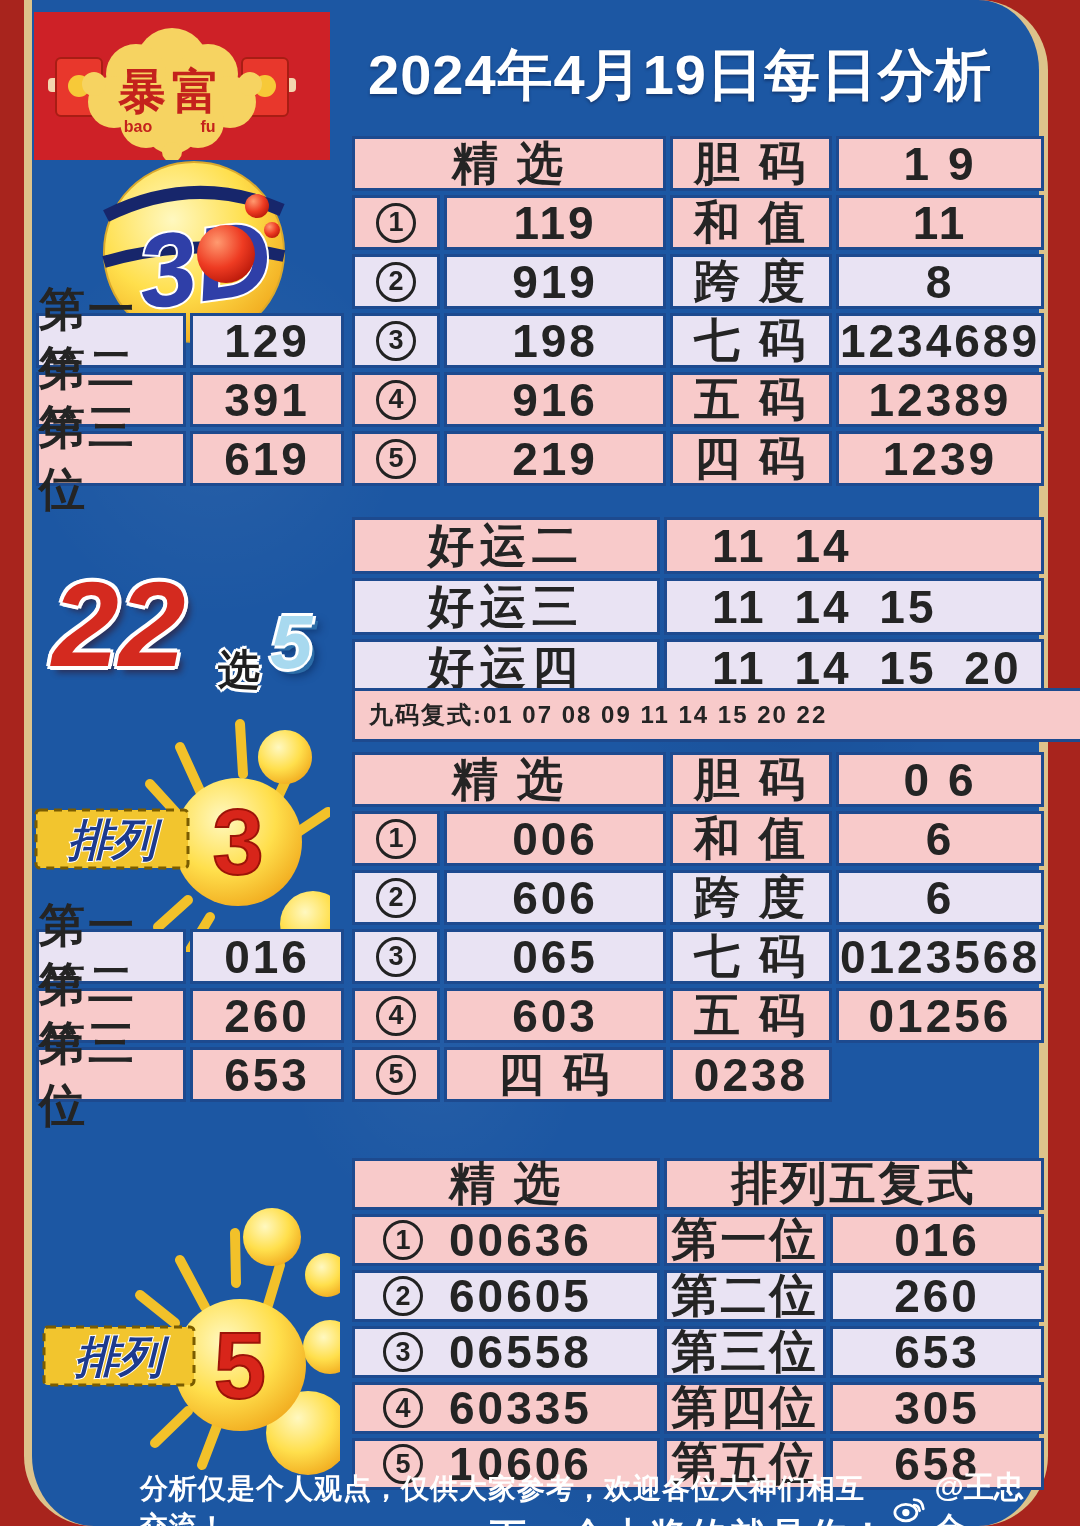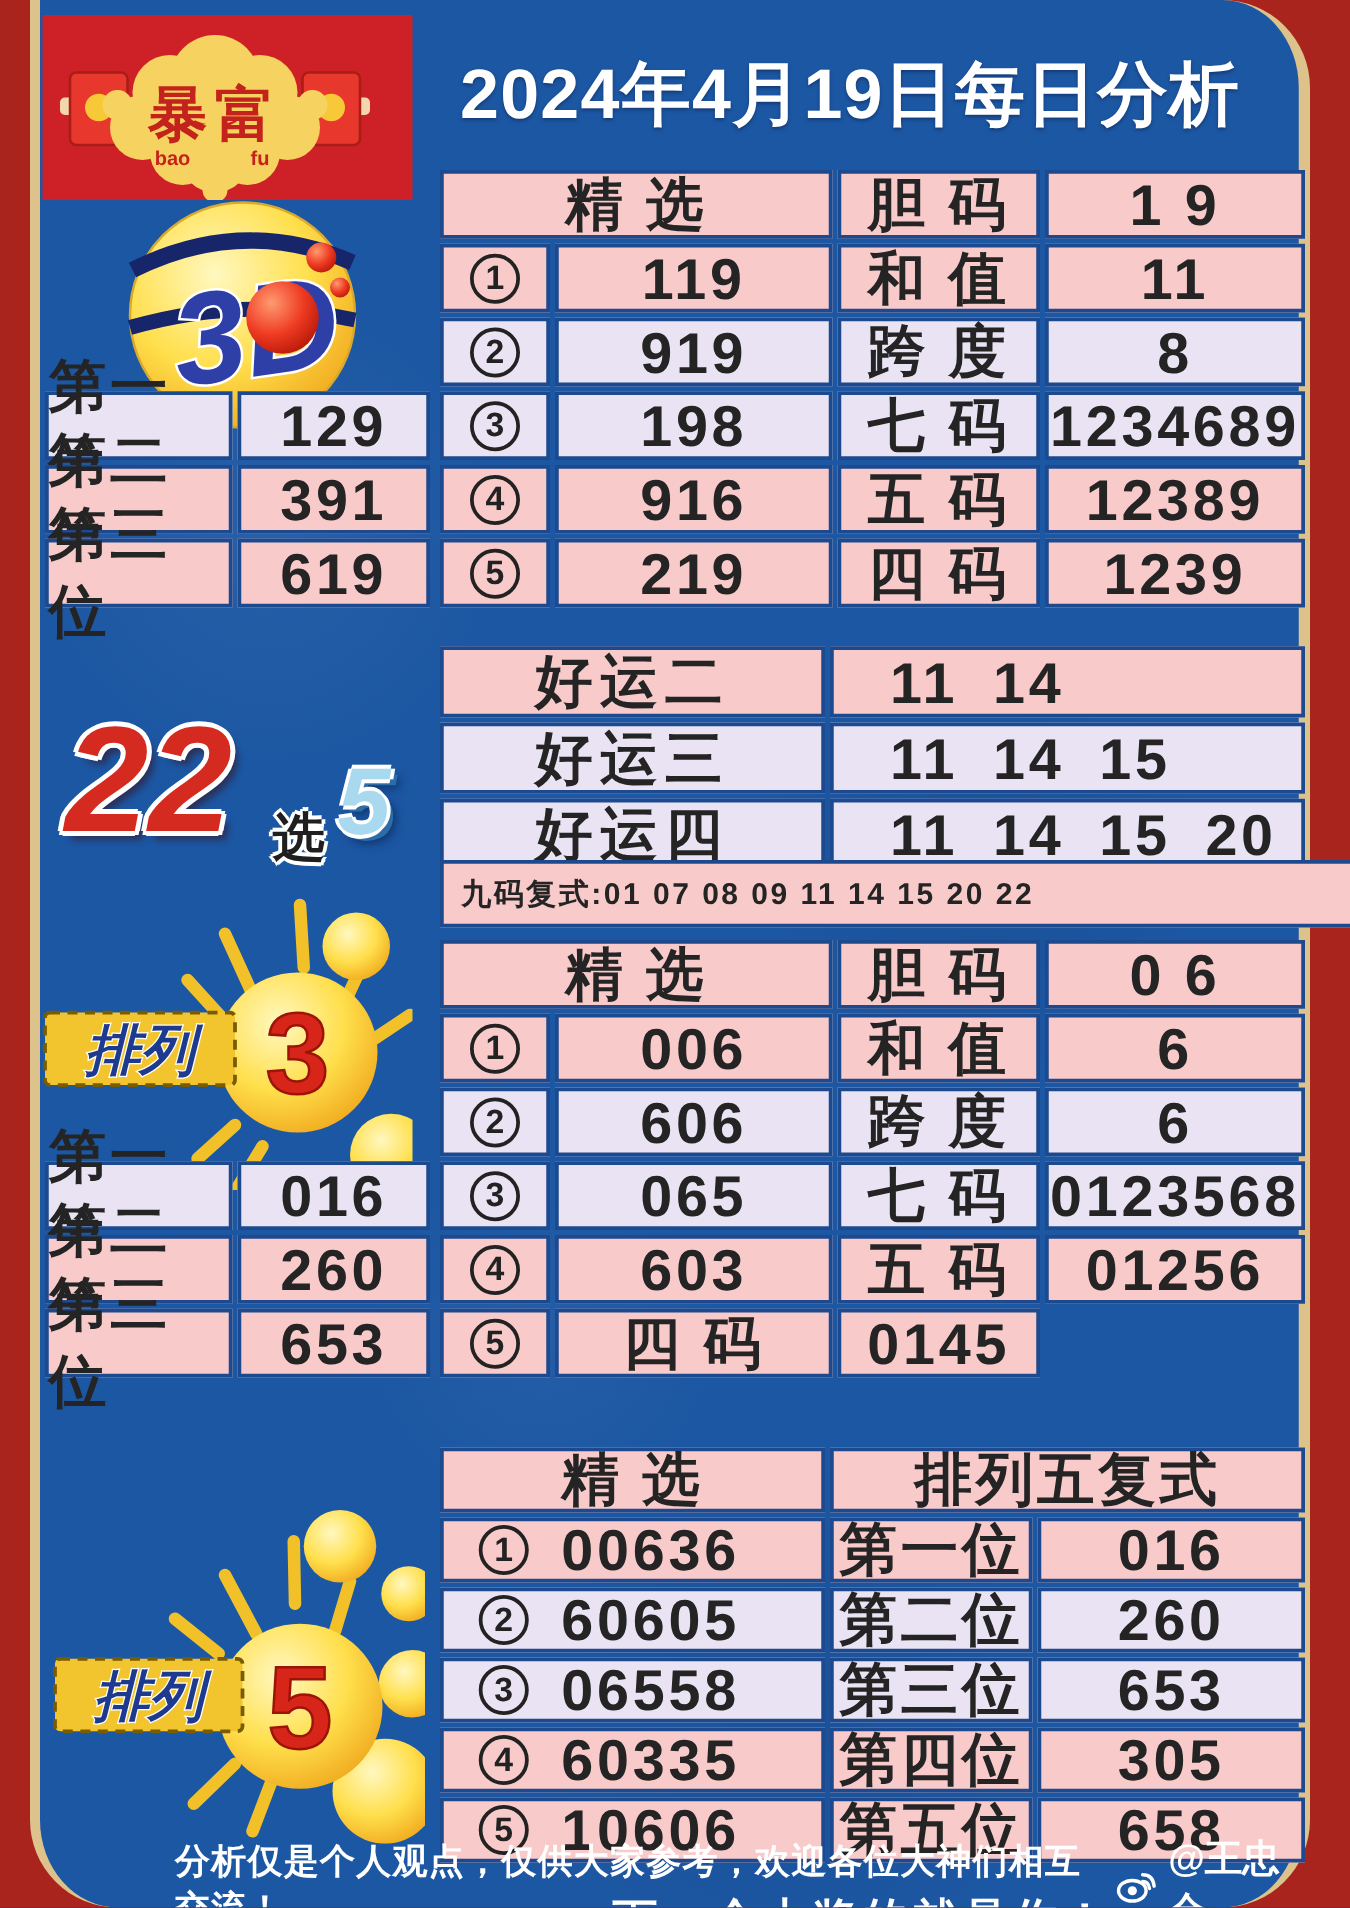--- a/index.html
+++ b/index.html
@@ -232,21 +232,21 @@
         <span class="cir">4</span>
       </div>
     <div class="c pk num">603</div>
     <div class="c pk zh">五 码</div>
     <div class="c pk num">01256</div>
 
     <div class="c pk">
         <span class="cir">5</span>
       </div>
     <div class="c pk zh">四 码</div>
-    <div class="c pk num">0145</div>
+    <div class="c pk num">0238</div>
   </div>
 
   <div class="t t-pos" style="top:929px">
     <div class="c lv zh">第一位</div>
     <div class="c lv num">016</div>
     <div class="c pk zh">第二位</div>
     <div class="c pk num">260</div>
     <div class="c pk zh">第三位</div>
     <div class="c pk num">653</div>
   </div>

